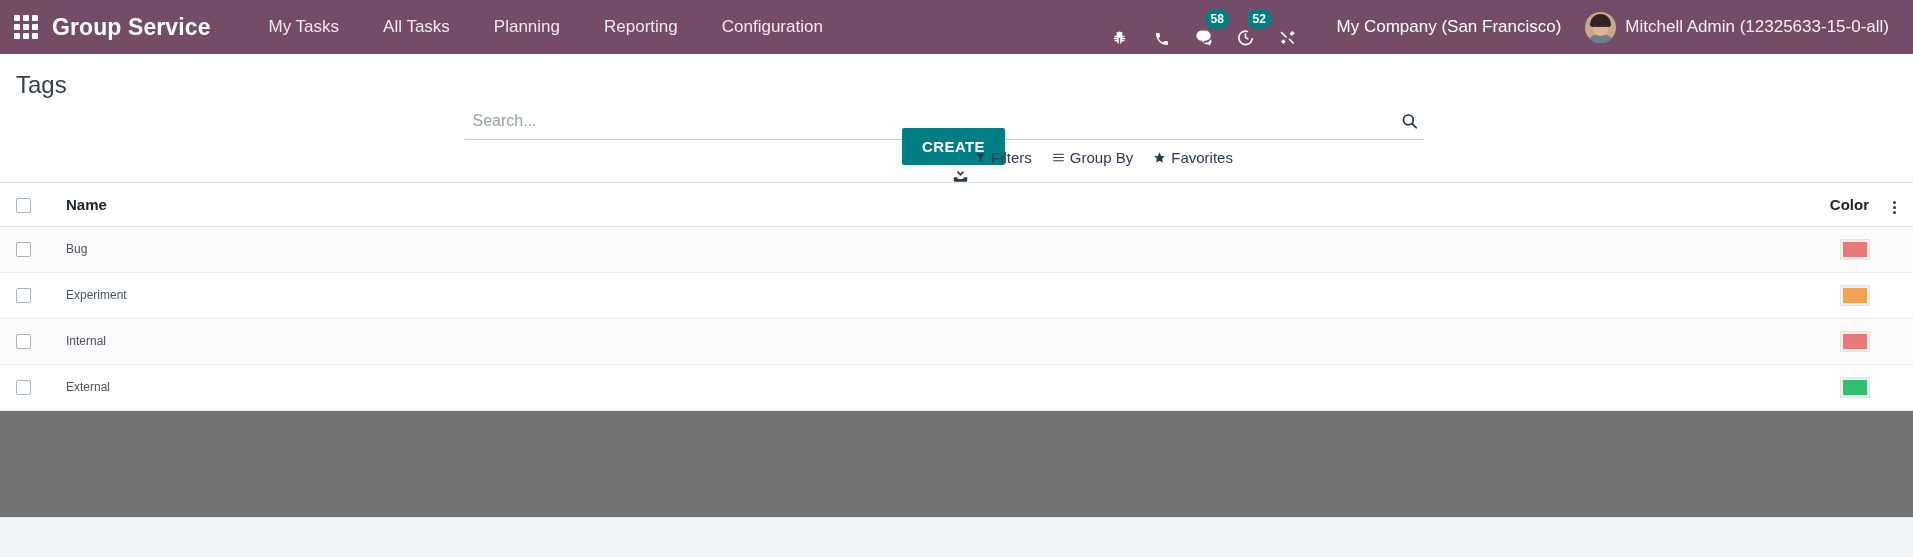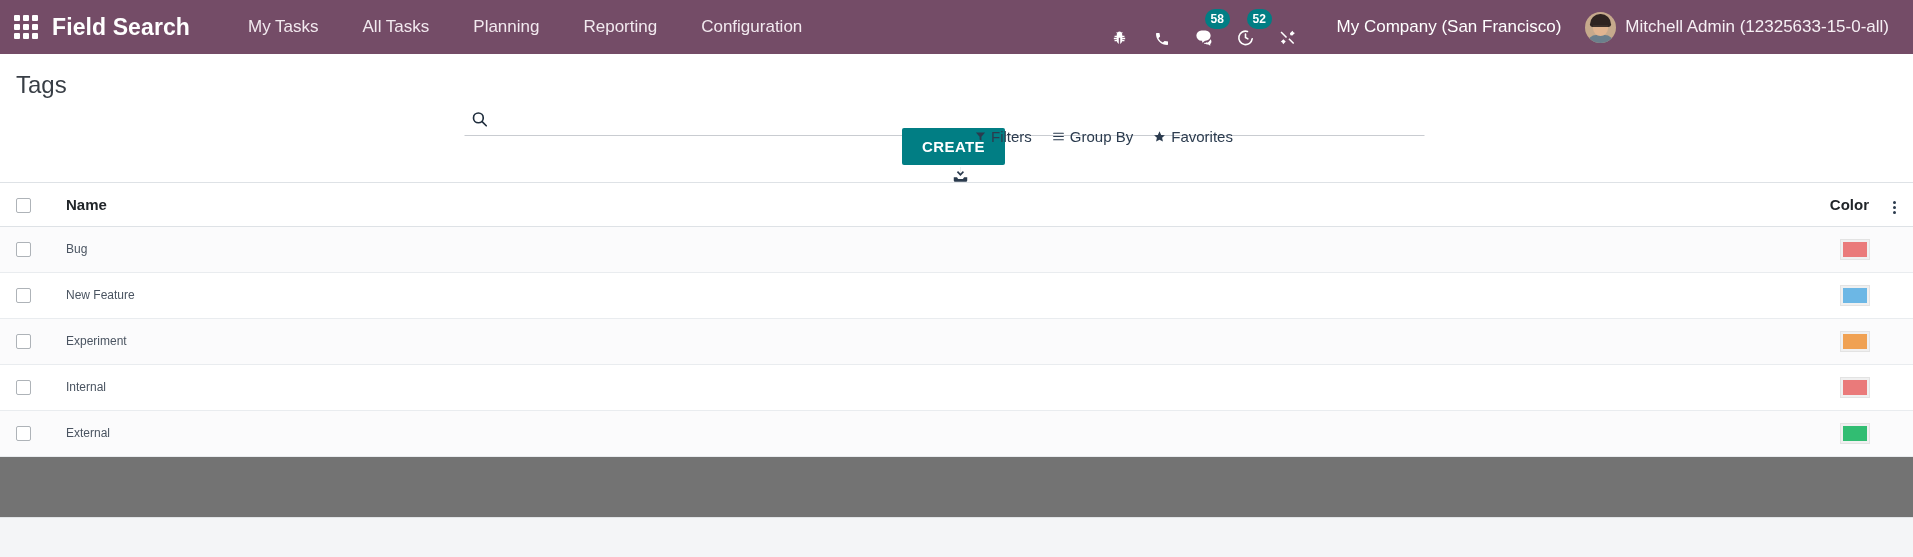--- a/index.html
+++ b/index.html
@@ -235,20 +235,21 @@
     gap: 20px;
   }
   .filter-btn {
     display: flex;
     align-items: center;
     gap: 5px;
     font-size: 15px;
     color: #2b3b4e;
     cursor: pointer;
     white-space: nowrap;
+    margin-top: 21px;
   }
   .filter-btn svg { flex: none; }
 
   .pager {
     margin-left: auto;
     display: flex;
     align-items: center;
     gap: 2px;
     padding-right: 4px;
   }
@@ -356,21 +357,21 @@
       <span></span>
       <span></span>
     <span></span>
       <span></span>
       <span></span>
     <span></span>
       <span></span>
       <span></span>
   </div>
 
-  <div class="brand">Field Search</div>
+  <div class="brand">Group Service</div>
 
   <div class="menu">
     <div class="menu-item">My Tasks</div>
     <div class="menu-item">All Tasks</div>
     <div class="menu-item">Planning</div>
     <div class="menu-item">Reporting</div>
     <div class="menu-item">Configuration</div>
   </div>
 
   <div class="nav-right">
@@ -425,20 +426,21 @@
 </div>
 
 <div class="control-panel">
 
   <div class="cp-row-top">
     <div class="page-title">Tags</div>
   </div>
 
   <div class="search-area">
     <div class="search-wrap">
+      <input class="search-input" type="text" placeholder="Search..." style="">
       <div class="search-icon-btn">
         <svg width="18" height="18" viewBox="0 0 24 24" fill="none" stroke="#1f2d3d" stroke-width="2.2">
           <circle cx="10.5" cy="10.5" r="6.5"></circle>
           <path d="M15.5 15.5 21 21" stroke-linecap="round"></path>
         </svg>
       </div>
     </div>
   </div>
 
   <div class="cp-row-bottom">
@@ -510,26 +512,20 @@
     </thead>
     <tbody>
       <tr>
         <td class="col-check"><span class="chk"></span></td>
         <td class="col-name">Bug</td>
         <td class="col-color"><span class="swatch" style="background: rgb(234, 122, 122);"></span></td>
         <td class="col-opt"></td>
       </tr>
       <tr>
         <td class="col-check"><span class="chk"></span></td>
-        <td class="col-name">New Feature</td>
-        <td class="col-color"><span class="swatch" style="background: rgb(108, 183, 229);"></span></td>
-        <td class="col-opt"></td>
-      </tr>
-      <tr>
-        <td class="col-check"><span class="chk"></span></td>
         <td class="col-name">Experiment</td>
         <td class="col-color"><span class="swatch" style="background: rgb(240, 161, 82);"></span></td>
         <td class="col-opt"></td>
       </tr>
       <tr>
         <td class="col-check"><span class="chk"></span></td>
         <td class="col-name">Internal</td>
         <td class="col-color"><span class="swatch" style="background: rgb(234, 122, 122);"></span></td>
         <td class="col-opt"></td>
       </tr>

